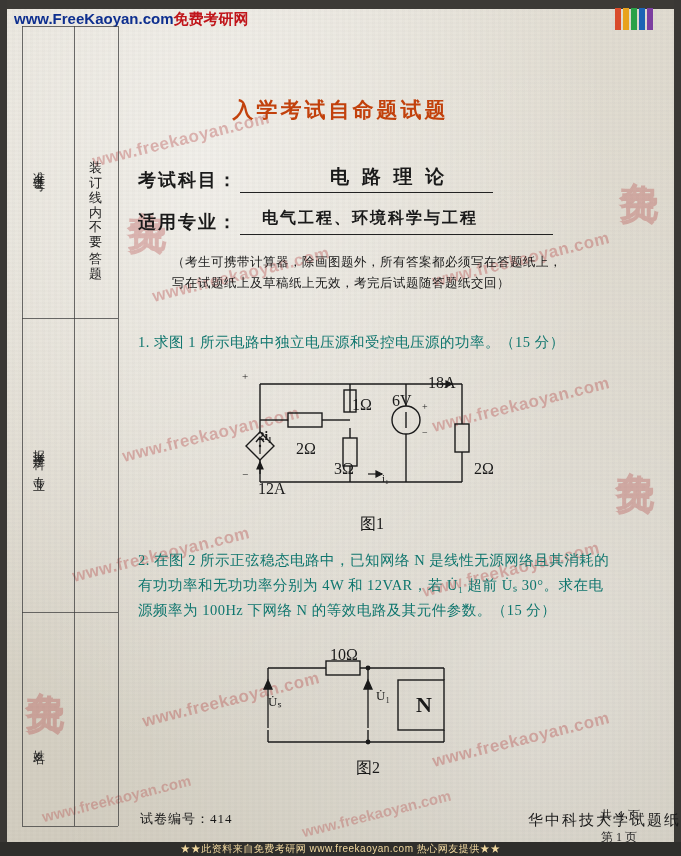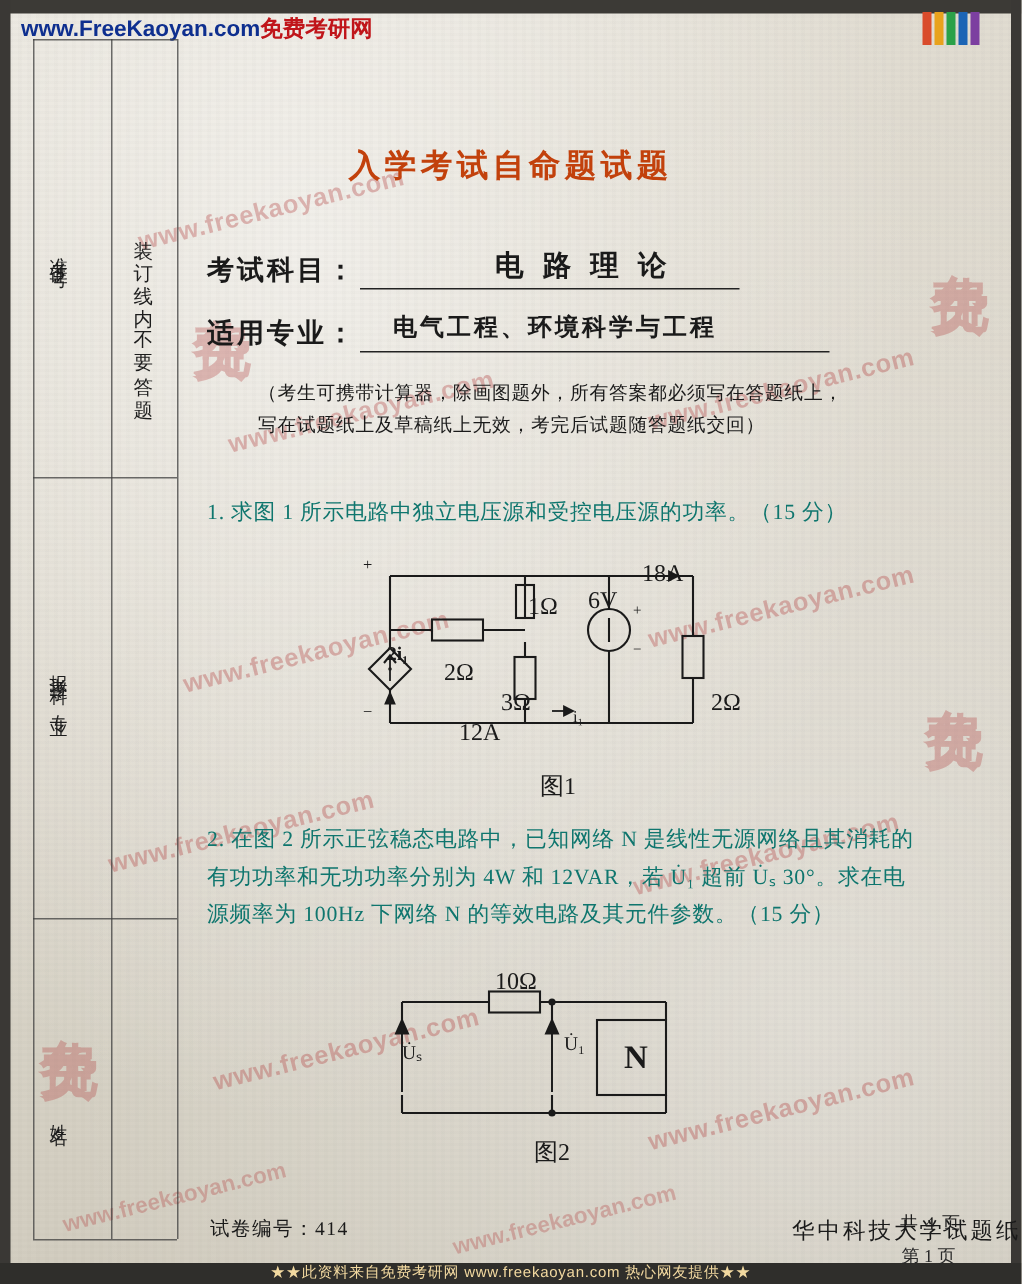--- a/index.html
+++ b/index.html
@@ -370,21 +370,21 @@
     </svg>
   </div>
 
   <div class="figlabel" style="left:258px; top:428px; font-size:13px;font-weight:bold;">2i₁</div>
   <div class="figlabel" style="left:352px; top:396px;">1Ω</div>
   <div class="figlabel" style="left:296px; top:440px;">2Ω</div>
   <div class="figlabel" style="left:318px; top:460px;margin-left:16px;">3Ω</div>
   <div class="figlabel" style="left:474px; top:460px;">2Ω</div>
   <div class="figlabel" style="left:392px; top:392px;">6V</div>
   <div class="figlabel" style="left:428px; top:374px;">18A</div>
-  <div class="figlabel" style="left:258px; top:480px;margin-left:48px;">12A</div>
+  <div class="figlabel" style="left:258px; top:480px;">12A</div>
   <div class="figlabel" style="left:382px; top:472px; font-size:11px;">i₁</div>
   <div class="figlabel" style="left:360px; top:514px;">图1</div>
 
   <div class="qtext" style="left:138px; top:548px; width:480px;">
     <span>2.</span>
     <span>在图 2 所示正弦稳态电路中，已知网络 N 是线性无源网络且其消耗的有功功率和无功功率分别为 4W 和 12VAR，若 U̇₁ 超前 U̇ₛ 30°。求在电源频率为 100Hz 下网络 N 的等效电路及其元件参数。（15 分）</span>
   </div>
 
   <div class="fig" style="left:248px; top:650px;">
     <svg width="220" height="110" viewBox="0 0 220 110">

